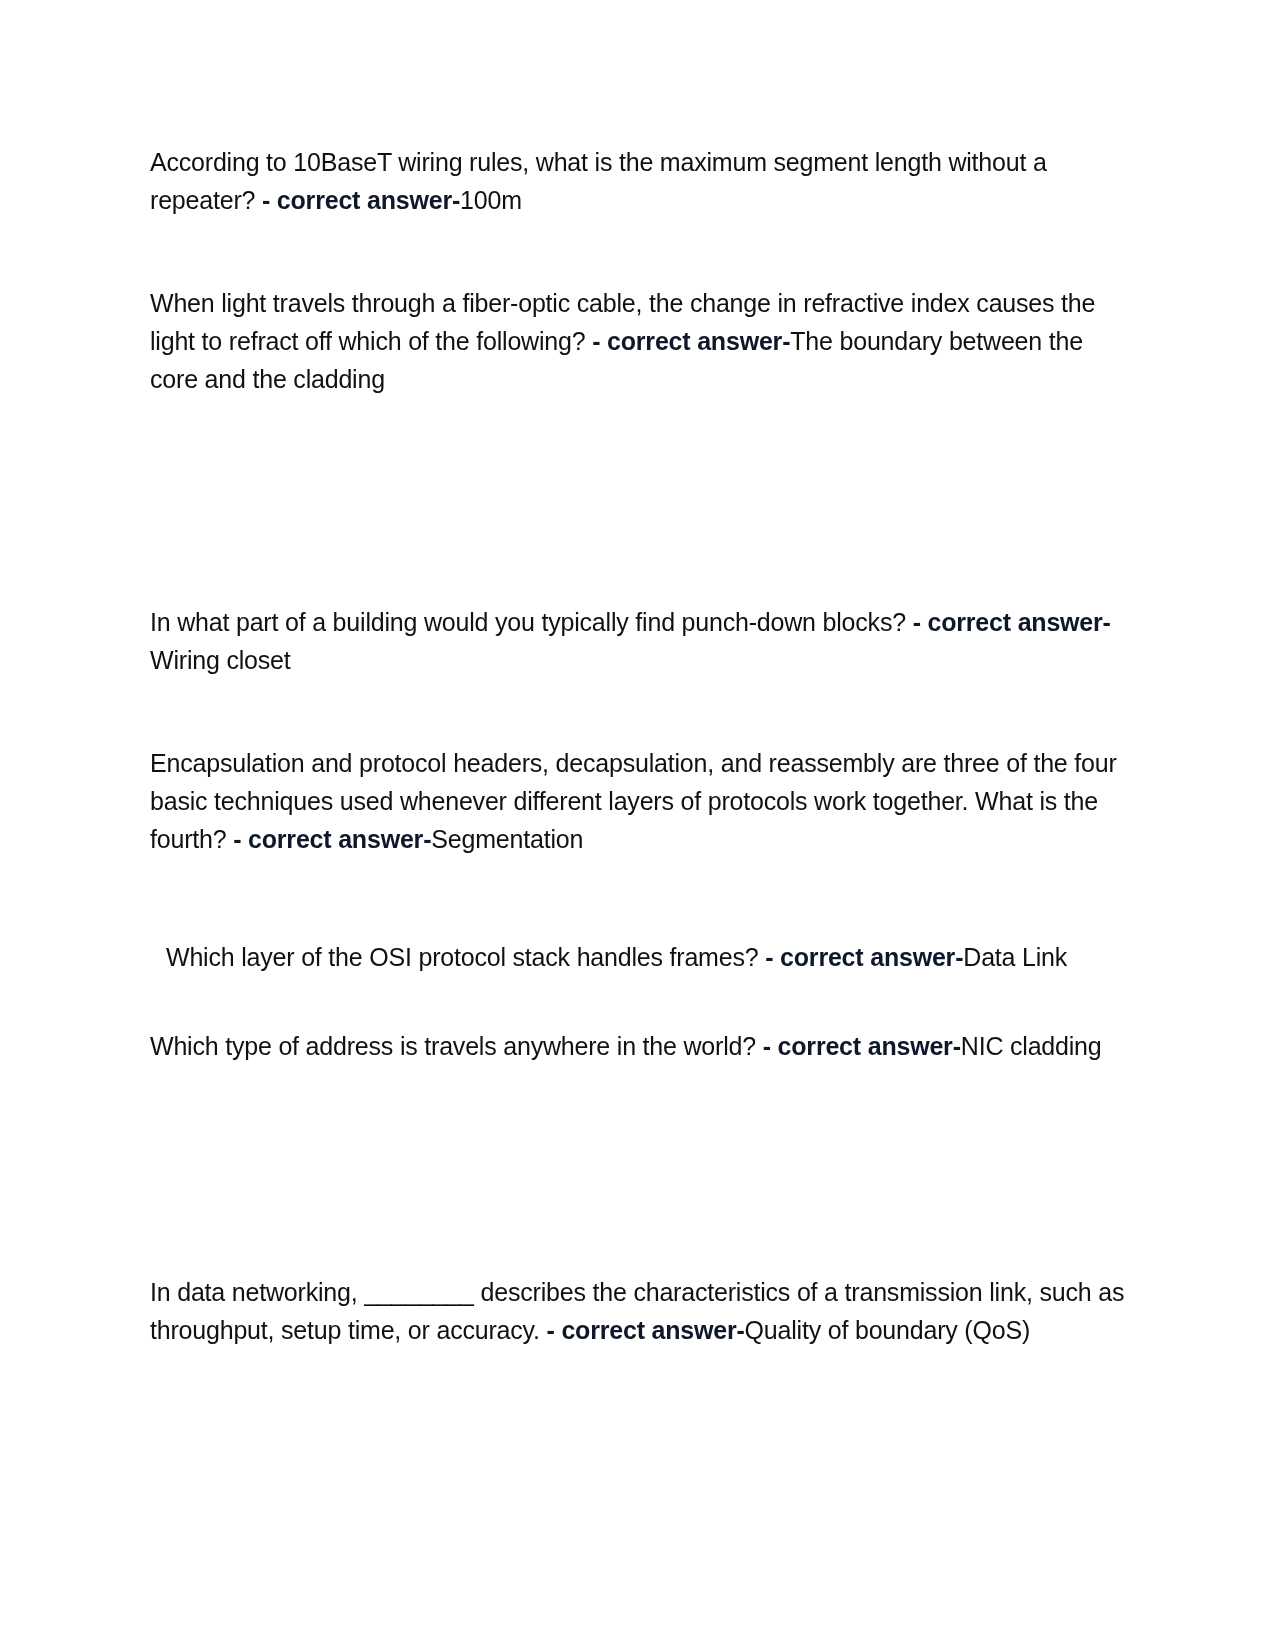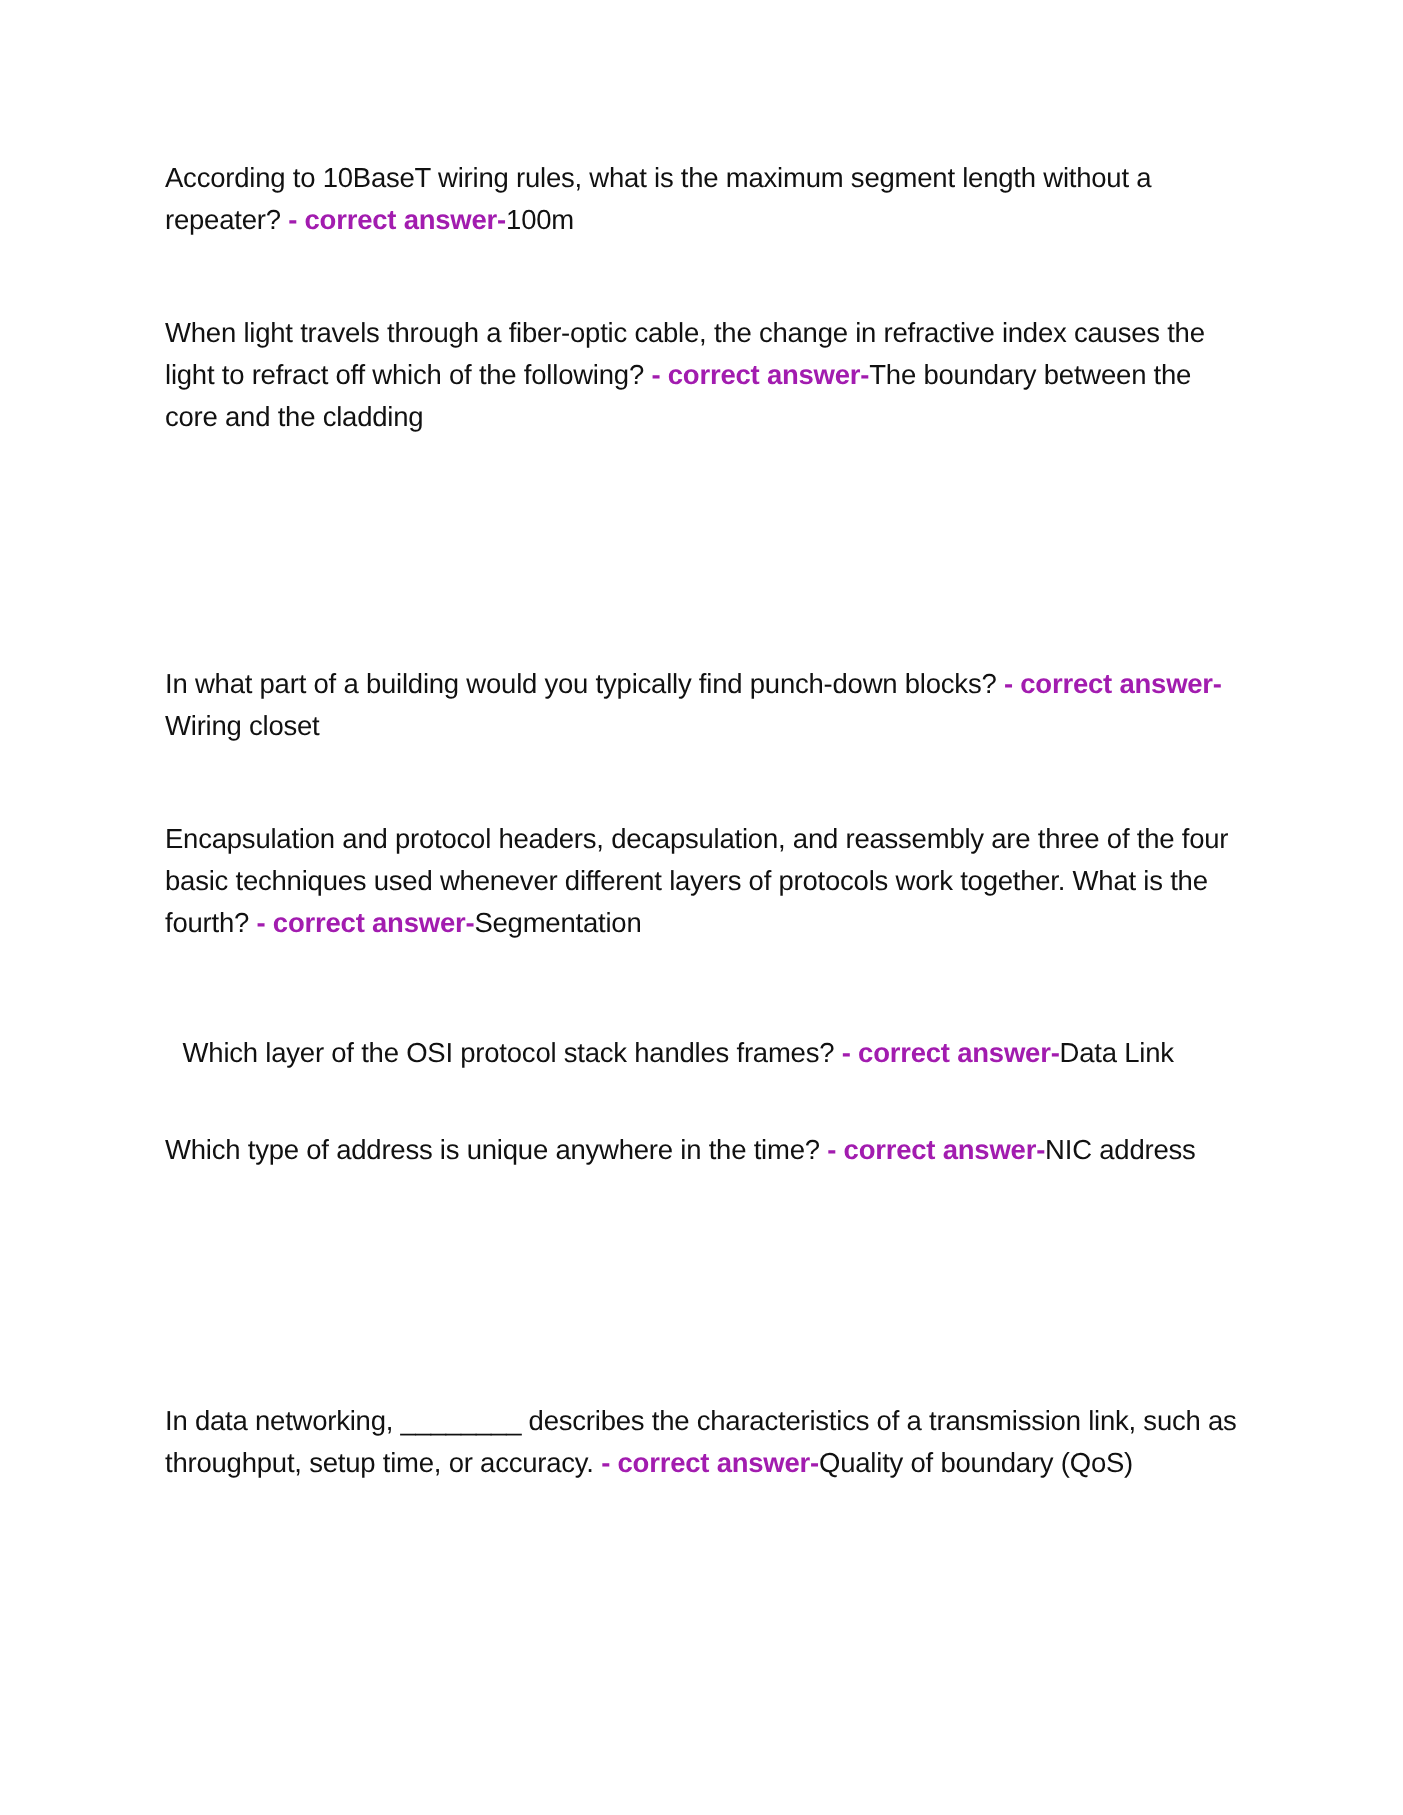--- a/index.html
+++ b/index.html
@@ -8,21 +8,21 @@
   .qa {
     position: absolute;
     left: 150px;
     width: 980px;
     font-family: "Liberation Sans", "DejaVu Sans", sans-serif;
     font-size: 25px;
     line-height: 38px;
     color: #111111;
     letter-spacing: -0.2px;
   }
-  .marker { color: #a21caf; font-weight: bold; }
+  .marker { color: #0f172a; font-weight: bold; }
 </style>
 </head>
 <body>
 
 <div class="page">
 
   <p class="qa" style="top:143px; margin:0;">
     <span>According to 10BaseT wiring rules, what is the maximum segment length without a repeater? </span><span class="marker">- correct answer-</span><span>100m</span>
   </p>
 
@@ -37,21 +37,21 @@
 
   <p class="qa" style="top:603px; margin:0;">
     <span>In what part of a building would you typically find punch-down blocks? </span><span class="marker">- correct answer-</span><span>Wiring closet</span>
   </p>
 
   <p class="qa" style="top:922px; margin:16px;">
     <span>Which layer of the OSI protocol stack handles frames? </span><span class="marker">- correct answer-</span><span>Data Link</span>
   </p>
 
   <p class="qa" style="top:1027px; margin:0;">
-    <span>Which type of address is unique anywhere in the time? </span><span class="marker">- correct answer-</span><span>NIC address</span>
+    <span>Which type of address is travels anywhere in the world? </span><span class="marker">- correct answer-</span><span>NIC cladding</span>
   </p>
 
 
   <p class="qa" style="top:1273px; margin:0;">
     <span>In data networking, ________ describes the characteristics of a transmission link, such as throughput, setup time, or accuracy. </span><span class="marker">- correct answer-</span><span>Quality of boundary (QoS)</span>
   </p>
 
 </div>
 
 </body></html>

